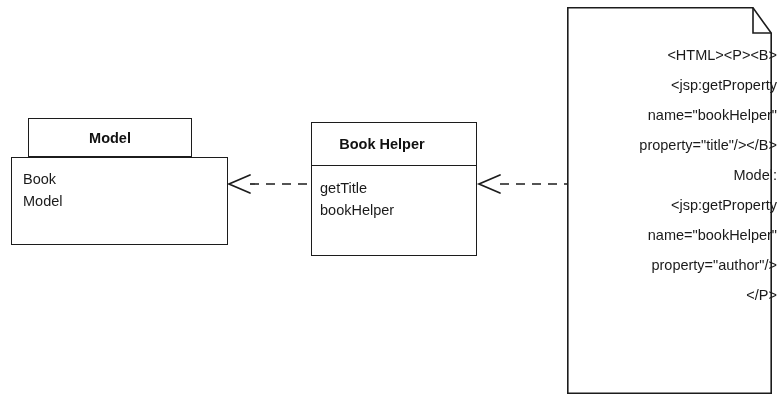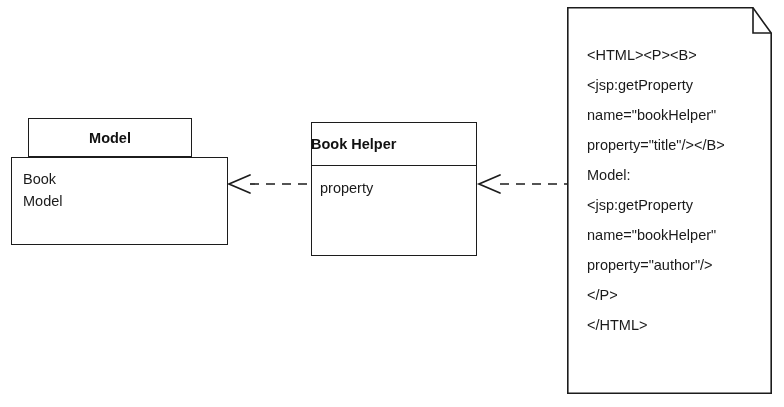--- a/index.html
+++ b/index.html
@@ -75,21 +75,21 @@
     z-index: 2;
   }
   #helper-title {
     position: absolute;
     left: 311px;
     top: 122px;
     width: 142px;
     height: 43px;
     display: flex;
     align-items: center;
-    justify-content: flex-start;
+    justify-content: center;
     z-index: 4;
   }
   #helper-divider {
     position: absolute;
     left: 311px;
     top: 165px;
     width: 166px;
     height: 0;
     border-top: 1.6px solid #1c1c1c;
     z-index: 4;
@@ -112,20 +112,21 @@
   }
   #note-shape svg {
     display: block;
   }
   #note-text {
     position: absolute;
     left: 587px;
     top: 40px;
     width: 190px;
     z-index: 4;
+    text-align: right;
   }
   #note-text .note-line {
     font-size: 14.5px;
     line-height: 30px;
     color: #1a1a1a;
     white-space: nowrap;
   }
 
   
   .arrow-layer {
@@ -151,40 +152,40 @@
     <div class="member-text">Book</div>
     <div class="member-text">Model</div>
   </div>
 
   <div class="box" id="helper-box"></div>
   <div id="helper-title">
     <span class="title-text">Book Helper</span>
   </div>
   <div id="helper-divider"></div>
   <div id="helper-methods">
-    <div class="member-text">property</div>
+    <div class="member-text">getTitle</div>
+    <div class="member-text">bookHelper</div>
   </div>
 
   <div id="note-shape">
     <svg width="205" height="387" viewBox="0 0 205 387" xmlns="http://www.w3.org/2000/svg">
       <path d="M 0.8 0.8 L 186 0.8 L 204.2 26 L 204.2 386.2 L 0.8 386.2 Z" fill="#ffffff" stroke="#1c1c1c" stroke-width="1.6"></path>
       <path d="M 186 0.8 L 186 26 L 204.2 26" fill="none" stroke="#1c1c1c" stroke-width="1.6"></path>
     </svg>
   </div>
   <div id="note-text">
     <div class="note-line">&lt;HTML&gt;&lt;P&gt;&lt;B&gt;</div>
     <div class="note-line">&lt;jsp:getProperty</div>
     <div class="note-line">name="bookHelper"</div>
     <div class="note-line">property="title"/&gt;&lt;/B&gt;</div>
     <div class="note-line">Model:</div>
     <div class="note-line">&lt;jsp:getProperty</div>
     <div class="note-line">name="bookHelper"</div>
     <div class="note-line">property="author"/&gt;</div>
     <div class="note-line">&lt;/P&gt;</div>
-    <div class="note-line">&lt;/HTML&gt;</div>
   </div>
 
   <svg class="arrow-layer" viewBox="0 0 784 407" xmlns="http://www.w3.org/2000/svg">
 
     <g>
       <line x1="250" y1="184" x2="311" y2="184" stroke="#1c1c1c" stroke-width="1.7" stroke-dasharray="9,7"></line>
       <path d="M 250 175 L 229 184 L 250 193" fill="none" stroke="#1c1c1c" stroke-width="1.7" stroke-linecap="round" stroke-linejoin="miter"></path>
     </g>
 
     <g>

